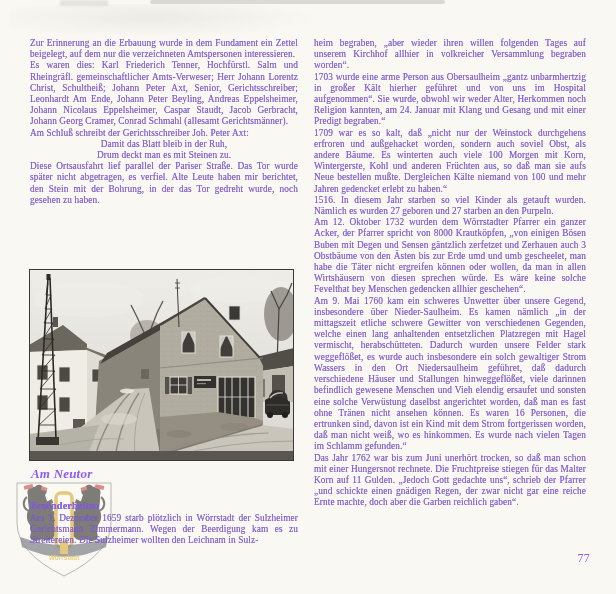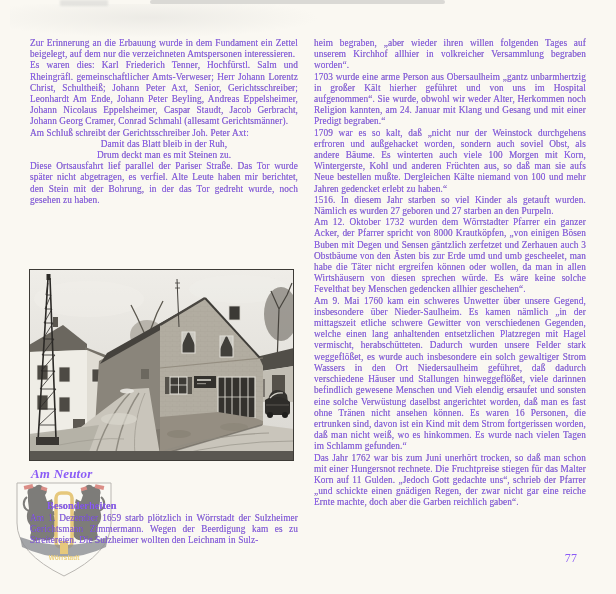--- a/index.html
+++ b/index.html
@@ -24,24 +24,24 @@
   #col-right { left:314px; top:38px; width:272px; z-index:2; }
   .verse div { text-align:center; }
   #photo-box { position:absolute; left:29px; top:269px; width:265px; height:192px; z-index:2; }
   #photo-box svg { display:block; }
   #photo-caption {
     position:absolute; left:31px; top:466px; z-index:3;
     font-style:italic; font-weight:bold; font-size:13px; letter-spacing:.2px;
   }
   #arms-box { position:absolute; left:14px; top:481px; width:100px; height:98px; opacity:.55; z-index:1; }
   #section-box { position:absolute; left:30px; top:500px; width:268px; z-index:2; }
-  #section-box h3 { margin:0 0 1px 0; font-size:10.3px; line-height:12px; font-weight:bold;padding-left:17px; }
+  #section-box h3 { margin:0 0 1px 0; font-size:10.3px; line-height:12px; font-weight:bold; }
   #page-number {
     position:absolute; left:552px; top:551px; width:38px; z-index:2;
-    text-align:center; font-size:12px; letter-spacing:.3px;
+    text-align:right; font-size:12px; letter-spacing:.3px;
   }
 </style>
 </head>
 <body>
 
 <div class="page">
 
   <div class="scan-streak streak-a"></div>
   <div class="scan-streak streak-b"></div>
   <div class="scan-streak streak-c"></div>

